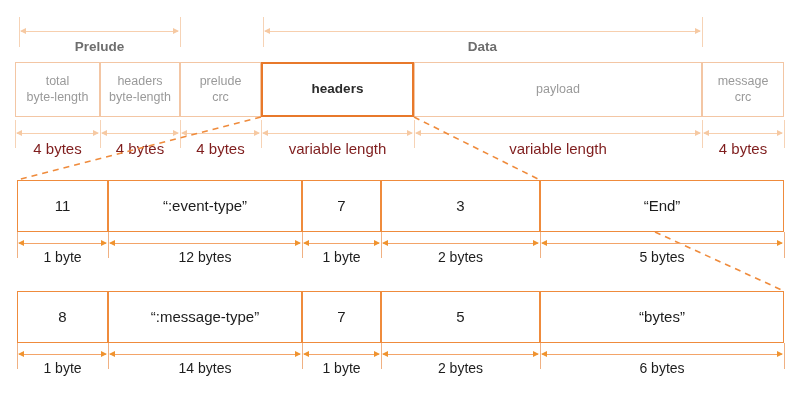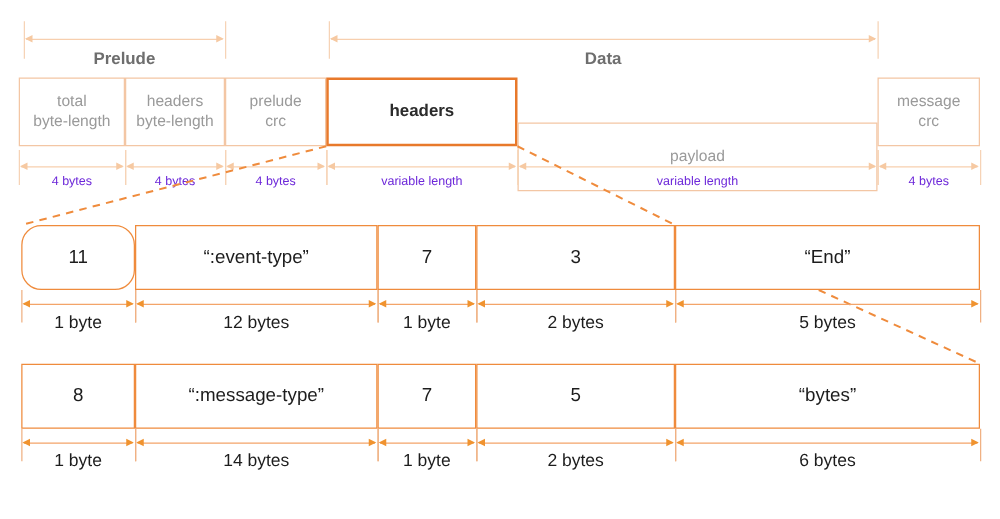--- a/index.html
+++ b/index.html
@@ -67,22 +67,22 @@
     border-bottom: 3.6px solid transparent;
   }
   .arrowL { border-right: 6px solid #f6c9a2; }
   .arrowR { border-left: 6px solid #f6c9a2; }
   .arrowL.s { border-right-color: #f0932f; }
   .arrowR.s { border-left-color: #f0932f; }
 
   .dimlabel {
     position: absolute;
     text-align: center;
-    color: #6d28d9;
-    font-size: 10px;
+    color: #7f1d1d;
+    font-size: 15px;
     white-space: nowrap;
   }
   .dimlabel.dark {
     color: #1d1d1d;
     font-size: 14px;
   }
   .grouplabel {
     position: absolute;
     text-align: center;
     color: #6e6e6e;
@@ -118,21 +118,21 @@
       </div>
       <div class="cell cell-light" style="left: 100px; top: 62px; width: 80px; height: 55px;">
         <div>headers<br>byte-length</div>
       </div>
       <div class="cell cell-light" style="left: 180px; top: 62px; width: 81px; height: 55px;">
         <div>prelude<br>crc</div>
       </div>
       <div class="cell cell-strong" style="left: 261px; top: 62px; width: 153px; height: 55px;">
         <div style="font-weight: 600;">headers</div>
       </div>
-      <div class="cell cell-light" style="left: 414px; top: 62px; width: 288px; height: 55px; margin-top: 36px;">
+      <div class="cell cell-light" style="left: 414px; top: 62px; width: 288px; height: 55px;">
         <div>payload</div>
       </div>
       <div class="cell cell-light" style="left: 702px; top: 62px; width: 82px; height: 55px;">
         <div>message<br>crc</div>
       </div>
     </div>
 
   <div id="frame-sizes">
       <div class="tick" style="left: 15px; top: 120px; height: 28px;"></div>
       <div class="tick" style="left: 100px; top: 120px; height: 28px;"></div>
@@ -174,21 +174,21 @@
 
   <svg class="dashed-svg" width="800" height="415">
     <g id="connector-group">
         <line x1="261" y1="117" x2="17" y2="180" stroke="#ef8b3c" stroke-width="1.6" stroke-dasharray="6 5"></line>
         <line x1="414" y1="117" x2="540" y2="180" stroke="#ef8b3c" stroke-width="1.6" stroke-dasharray="6 5"></line>
         <line x1="655" y1="232" x2="784" y2="291" stroke="#ef8b3c" stroke-width="1.6" stroke-dasharray="6 5"></line>
       </g>
   </svg>
 
   <div id="rows-layer">
-      <div class="cell cell-row" style="left: 17px; top: 180px; width: 91px; height: 52px; border-radius: 16px;">
+      <div class="cell cell-row" style="left: 17px; top: 180px; width: 91px; height: 52px;">
         <div>11</div>
       </div>
       <div class="cell cell-row" style="left: 108px; top: 180px; width: 194px; height: 52px;">
         <div>“:event-type”</div>
       </div>
       <div class="cell cell-row" style="left: 302px; top: 180px; width: 79px; height: 52px;">
         <div>7</div>
       </div>
       <div class="cell cell-row" style="left: 381px; top: 180px; width: 159px; height: 52px;">
         <div>3</div>

